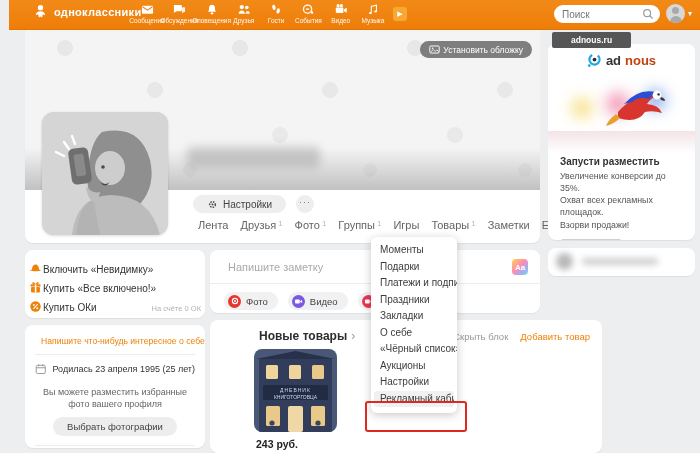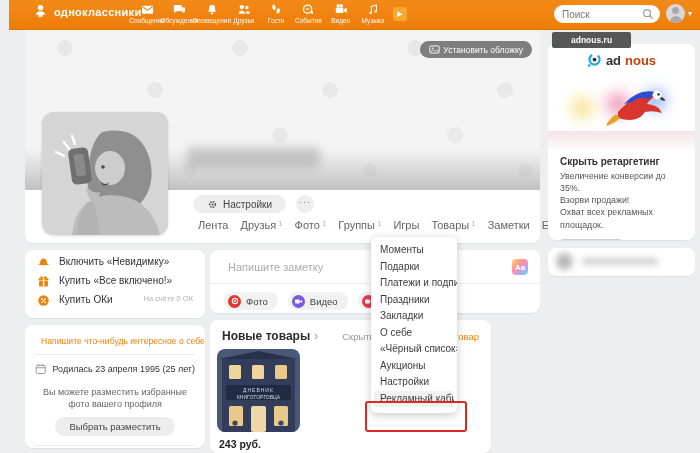--- a/index.html
+++ b/index.html
@@ -54,42 +54,42 @@
 
   
   .dropdown{position:absolute;left:371px;top:237px;width:86px;background:#fff;border-radius:6px;box-shadow:0 2px 10px rgba(0,0,0,.22);padding:5px 0 6px;z-index:50;}
   .dd-item{font-size:10px;color:#3c3c3c;line-height:16.5px;padding-left:9px;white-space:nowrap;overflow:hidden;}
   .dd-item.hover{background:#f1f1f1;border-radius:3px;margin:0 3px;padding-left:6px;}
   .red-box{position:absolute;left:365px;top:401px;width:98px;height:27px;border:2px solid #dc2a23;border-radius:3px;z-index:60;}
 
   
   .card{background:#fff;border-radius:8px;box-shadow:0 1px 1px rgba(0,0,0,.06);position:absolute;}
   .vip-card{left:25px;top:250px;width:180px;height:68px;padding:6px 0;box-sizing:border-box;}
-  .vip-row{display:flex;align-items:flex-start;gap:9px;padding:0 12px;height:19px;font-size:10px;color:#333;}
+  .vip-row{display:flex;align-items:flex-end;gap:1px;padding:0 4px;height:19px;font-size:10px;color:#333;}
   .vip-note{margin-left:auto;font-size:7.5px;color:#b3b3b3;white-space:nowrap;}
   .about-card{left:25px;top:325px;width:180px;height:123px;box-sizing:border-box;}
   .about-prompt{display:flex;align-items:center;gap:6px;color:#ee8208;font-size:8.6px;padding:10px 10px 8px;white-space:nowrap;}
   .divider{height:1px;background:#ececec;margin:0 10px;}
   .birthday{display:flex;align-items:center;gap:6px;font-size:9px;color:#333;padding:8px 10px;white-space:nowrap;}
   .hint{font-size:9px;color:#666;text-align:center;padding:4px 14px 7px;line-height:1.3;}
   .choose-btn{display:block;margin:0 auto;background:#ededed;border:none;border-radius:10px;font-size:9.5px;color:#444;padding:4px 14px;font-family:inherit;}
 
   
   .composer-card{left:210px;top:250px;width:330px;height:63px;box-sizing:border-box;}
   .composer-top{display:flex;align-items:center;padding:9px 12px 8px 18px;}
   .composer-ph{font-size:11px;color:#ababab;flex:1;}
   .aa-tile{width:16px;height:16px;border-radius:4px;background:linear-gradient(135deg,#ffd44f,#ff8bb0 45%,#8fb6ff 80%,#9fe8ad);color:#fff;font-size:8px;font-weight:bold;display:flex;align-items:center;justify-content:center;}
   .composer-actions{display:flex;gap:10px;padding:8px 0 0 14px;border-top:1px solid #ececec;margin:0 0;}
   .pill{display:flex;align-items:center;gap:5px;background:#f1f1f2;border-radius:12px;height:18px;padding:0 10px 0 4px;font-size:9.5px;color:#444;white-space:nowrap;}
   .p-ic{width:13px;height:13px;border-radius:50%;display:flex;align-items:center;justify-content:center;}
   .p-photo{background:#e7352f;}
   .p-video{background:#7a58e2;}
   .p-live{background:#ea3553;}
 
-  .goods-card{left:210px;top:320px;width:281px;height:133px;box-sizing:border-box;}
+  .goods-card{left:210px;top:320px;width:392px;height:133px;box-sizing:border-box;padding-left:37px;}
   .goods-head{display:flex;align-items:center;padding:9px 12px 4px;}
   .goods-title{font-size:12px;font-weight:bold;color:#2d2d2d;}
   .goods-arrow{color:#9a9a9a;font-size:12px;margin-left:4px;}
   .goods-links{margin-left:auto;display:flex;gap:12px;font-size:9.5px;}
   .lnk-gray{color:#999;}
   .lnk-orange{color:#ee8208;}
   .good{padding:2px 0 0 7px;}
   .good-img{width:83px;height:83px;border-radius:8px;overflow:hidden;}
   .good-price{font-size:10.5px;font-weight:bold;color:#222;margin:6px 0 2px 2px;}
   .good-seller{font-size:9.5px;color:#8c8c8c;margin-left:2px;}
@@ -344,21 +344,21 @@
     <div class="divider"></div>
     <div class="birthday">
       <svg width="12" height="12" viewBox="0 0 14 14">
           <rect x="1.5" y="2.5" width="11" height="10" rx="1.5" fill="none" stroke="#9a9a9a" stroke-width="1.2"></rect>
           <path d="M1.5 5.5h11" stroke="#9a9a9a" stroke-width="1.2"></path>
           <path d="M4.5 1.2v2.6M9.5 1.2v2.6" stroke="#9a9a9a" stroke-width="1.2"></path>
         </svg>
       <span>Родилась 23 апреля 1995 (25 лет)</span>
     </div>
     <div class="hint">Вы можете разместить избранные фото вашего профиля</div>
-    <button class="choose-btn">Выбрать разместить</button>
+    <button class="choose-btn">Выбрать фотографии</button>
     <div class="divider" style="margin-top:9px;"></div>
 
   </div>
 
   <div class="card composer-card">
     <div class="composer-top">
       <span class="composer-ph">Напишите заметку</span>
       <span class="aa-tile">Aa</span>
     </div>
     <div class="composer-actions">
@@ -441,25 +441,25 @@
       <svg width="70" height="48" viewBox="0 0 70 48" style="position:absolute;left:58px;top:34px;">
         <path d="M12 34 q18 -20 38 -16 q-6 3 -9 8 q12 1 15 9 q-9 -3 -17 -1 q-8 12 -27 6 z" fill="#d8352f"></path>
         <path d="M18 26 q14 -16 32 -12 l-7 7 q-10 -3 -17 3 z" fill="#2b4fd0"></path>
         <path d="M10 36 q-8 6 -10 12 q8 -2 14 -8 z" fill="#e8a02c"></path>
         <circle cx="51" cy="17" r="4.4" fill="#fff"></circle>
         <circle cx="52.6" cy="16.4" r="1.2" fill="#222"></circle>
         <path d="M55 19 q4 1 4 4 q-3 0 -5 -2z" fill="#3a3a3a"></path>
       </svg>
     </div>
     <div class="ad-reflect"></div>
-    <div class="ad-title">Скрыть ретаргетинг</div>
+    <div class="ad-title">Запусти разместить</div>
     <div class="ad-body">
       <div>Увеличение конверсии до 35%.</div>
+      <div>Охват всех рекламных площадок.</div>
       <div>Взорви продажи!</div>
-      <div>Охват всех рекламных площадок.</div>
     </div>
     <div class="ad-footer">
       <button class="ad-cta">Перейти</button>
 
     </div>
   </div>
 
   <div class="card stub-card">
     <div class="stub-av"></div>
     <div class="stub-line"></div>

